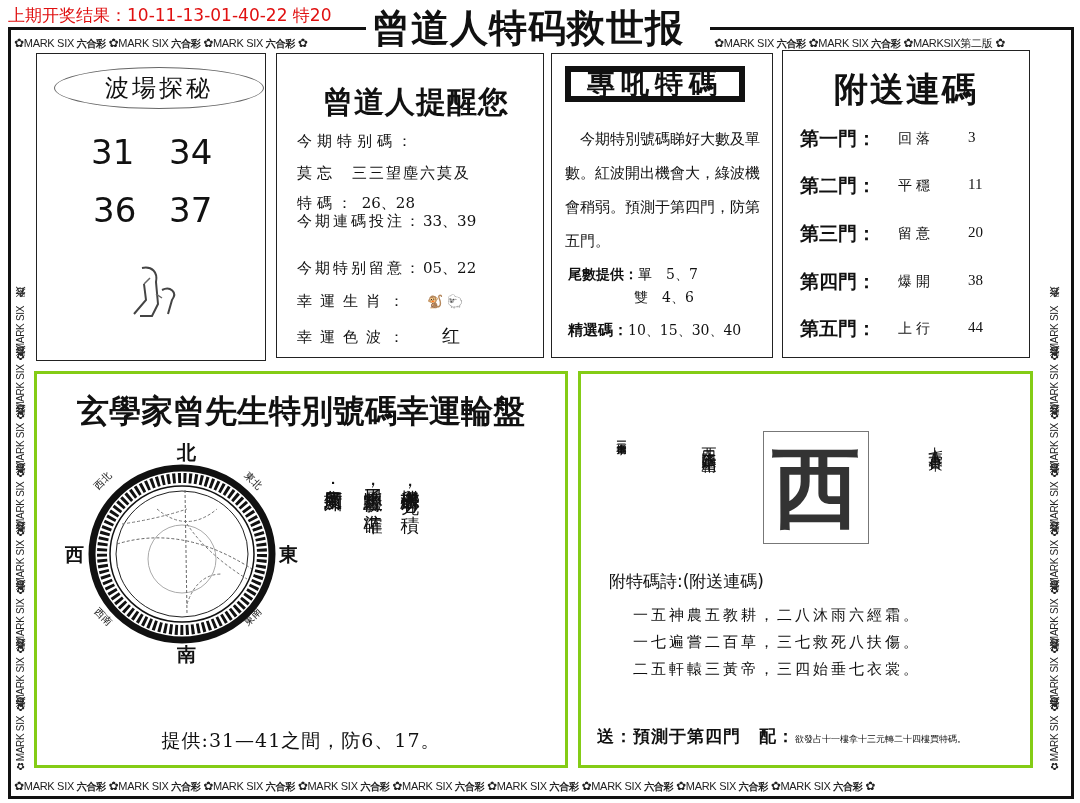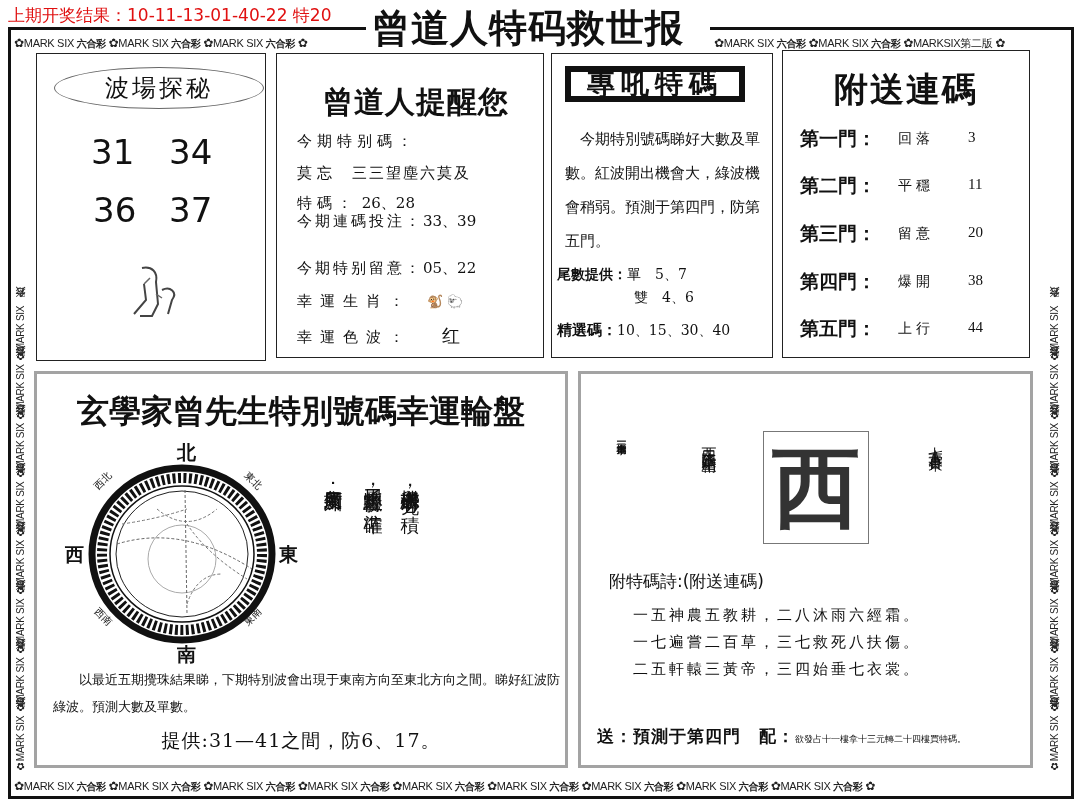--- a/index.html
+++ b/index.html
@@ -26,21 +26,21 @@
   .strip .flower { font-family: "DejaVu Sans", sans-serif; font-size: 12px; }
   .strip .lhc { font-weight: bold; font-family: "DejaVu Sans", sans-serif; font-size: 10px; }
   .strip-v {
     position: absolute; writing-mode: vertical-rl; font-family: "Liberation Sans", sans-serif;
     font-size: 10px; color: #222; white-space: nowrap; overflow: hidden; letter-spacing: -0.3px;
   }
 
   .box {
     position: absolute; background: #fff; border: 1.5px solid #222;
   }
-  .box.thick { border: 3px solid #a3a3a3; }
+  .box.thick { border: 3px solid #84cc16; }
 
   
   .ellipse {
     position: absolute; left: 17px; top: 13px; width: 210px; height: 42px;
     border: 1px solid #666; border-radius: 50%;
     display: flex; align-items: center; justify-content: center;
     font-family: "DejaVu Serif", serif; font-size: 24px; letter-spacing: 3px;
   }
   .bigNum {
     position: absolute; font-family: "DejaVu Sans", sans-serif; font-size: 34px; font-weight: 400;
@@ -59,21 +59,21 @@
   .b2-row .lbl { letter-spacing: 5px; }
 
   
   .b3-titlebox {
     position: absolute; left: 13px; top: 12px; width: 180px; height: 36px;
     border: 6px solid #111; display: flex; align-items: center; justify-content: center;
     font-family: "DejaVu Sans", sans-serif; font-size: 28px; font-weight: bold; letter-spacing: 6px;
   }
   .b3-para { position: absolute; left: 13px; width: 200px; font-size: 15px; line-height: 34px; }
   .b3-row { position: absolute; left: 5px; font-size: 14px; white-space: nowrap; }
-  .b3-row b { font-family: "DejaVu Sans", sans-serif; }
+  .b3-row b { font-family: "DejaVu Sans", sans-serif; margin-left: 11px; }
 
   
   .b4-title {
     position: absolute; left: 0; right: 0; top: 16px; text-align: center;
     font-family: "DejaVu Sans", sans-serif; font-weight: bold; font-size: 34px; letter-spacing: 2px;
   }
   .b4-row { position: absolute; left: 17px; width: 200px; height: 30px; font-size: 15px; }
   .b4-row .door { position: absolute; left: 0; top: 0; font-family: "DejaVu Sans", sans-serif; font-weight: bold; font-size: 19px; }
   .b4-row .kw { position: absolute; left: 98px; top: 4px; font-size: 14px; letter-spacing: 4px; }
   .b4-row .num { position: absolute; left: 168px; top: 3px; font-size: 15px; font-family: "Liberation Serif", serif; }
@@ -254,21 +254,20 @@
     <path d="M35 60 Q70 55 100 45" stroke="#777" stroke-width="1" fill="none" stroke-dasharray="3 2"></path>
     <path d="M100 60 Q120 90 160 115" stroke="#777" stroke-width="1" fill="none" stroke-dasharray="3 2"></path>
     <path d="M70 45 Q100 70 130 45" stroke="#777" stroke-width="1" fill="none" stroke-dasharray="3 2"></path>
     <path d="M100 140 Q110 110 135 110" stroke="#777" stroke-width="1" fill="none" stroke-dasharray="3 2"></path>
   </svg>
 
   <div class="vert-col" style="left:362px;top:100px;height:200px;">玄機學潛心研究，積</div>
   <div class="vert-col" style="left:325px;top:100px;height:200px;">累了豐富經驗，準確</div>
   <div class="vert-col" style="left:285px;top:100px;height:200px;">度衆所周知．</div>
 
-  <div class="ll-desc" style="top:292px;">以最近五期攪珠結果睇，下期特別波會出現于東南方向至東北方向之間。睇好紅波防綠波。預測大數及單數。</div>
   <div class="ll-provide">提供:31—41之間，防6、17。</div>
 </div>
 
 <div class="box thick" style="left:578px;top:371px;width:455px;height:397px;">
   <div class="lr-vert" style="left:34px;top:62px;font-size:10px;line-height:12px;">第一百三十一期古機字</div>
   <div class="lr-vert" style="left:118px;top:62px;font-size:15px;letter-spacing:2px;">西天降妖山精王</div>
   <div class="xi-box">
     <span class="xi-char">西</span>
   </div>
   <div class="lr-vert" style="left:346px;top:62px;font-size:14px;letter-spacing:2px;">七上八下暮百果</div>

